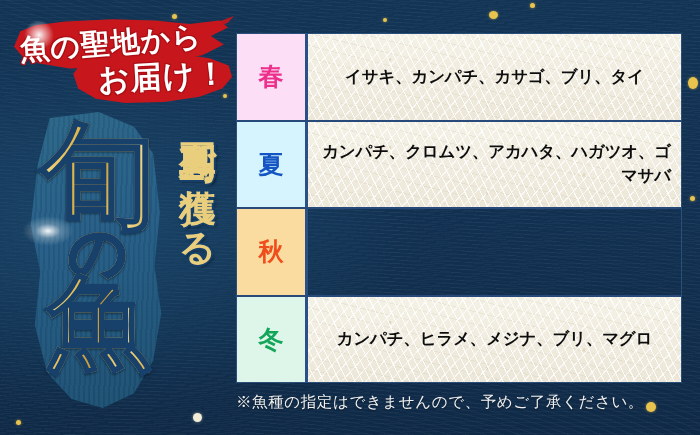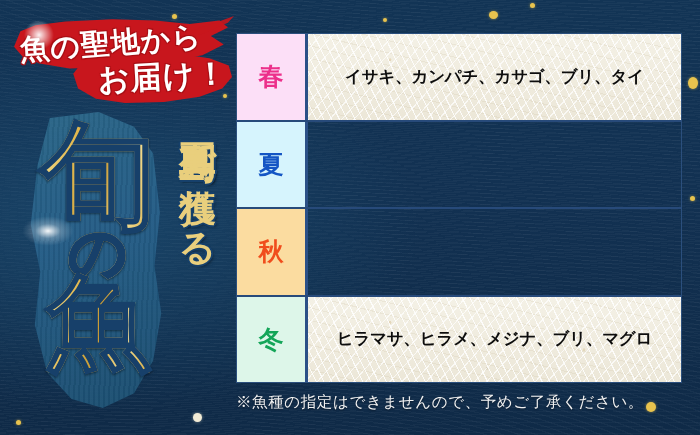--- a/index.html
+++ b/index.html
@@ -187,28 +187,29 @@
 
   <div class="table">
 
     <div class="row">
       <div class="season" style="background:#fcdff7;color:#ec2f8a;">春</div>
       <div class="fish">イサキ、カンパチ、カサゴ、ブリ、タイ</div>
     </div>
 
     <div class="row">
       <div class="season" style="background:#d6f4fd;color:#1455c4;">夏</div>
+      <div class="fish">カンパチ、クロムツ、アカハタ、ハガツオ、ゴマサバ</div>
     </div>
 
     <div class="row">
       <div class="season" style="background:#fbdca0;color:#f04d1c;">秋</div>
     </div>
 
     <div class="row">
       <div class="season" style="background:#ddf6e9;color:#13a558;">冬</div>
-      <div class="fish">ヒラマサ、ヒラメ、メジナ、ブリ、マグロ</div>
+      <div class="fish">カンパチ、ヒラメ、メジナ、ブリ、マグロ</div>
     </div>
 
   </div>
 
   <div class="footnote">※魚種の指定はできませんので、予めご了承ください。</div>
 
 </div>
 
 </body></html>

